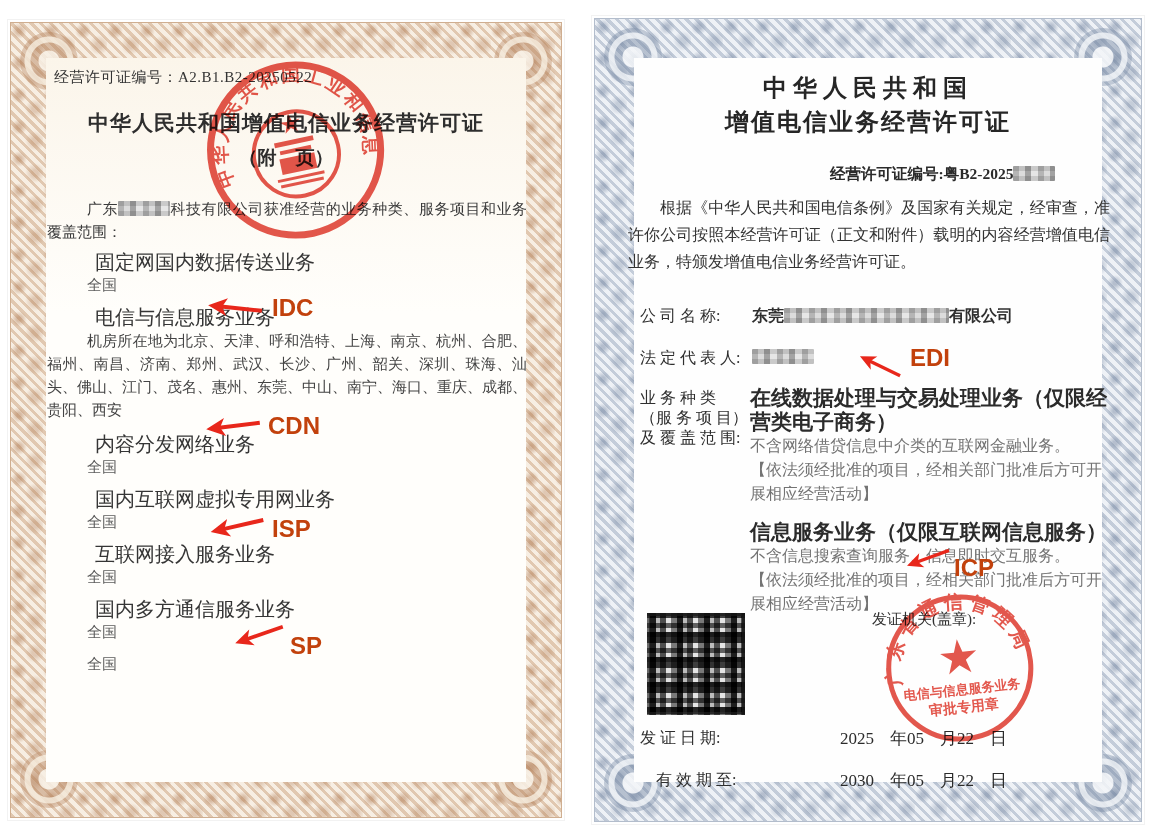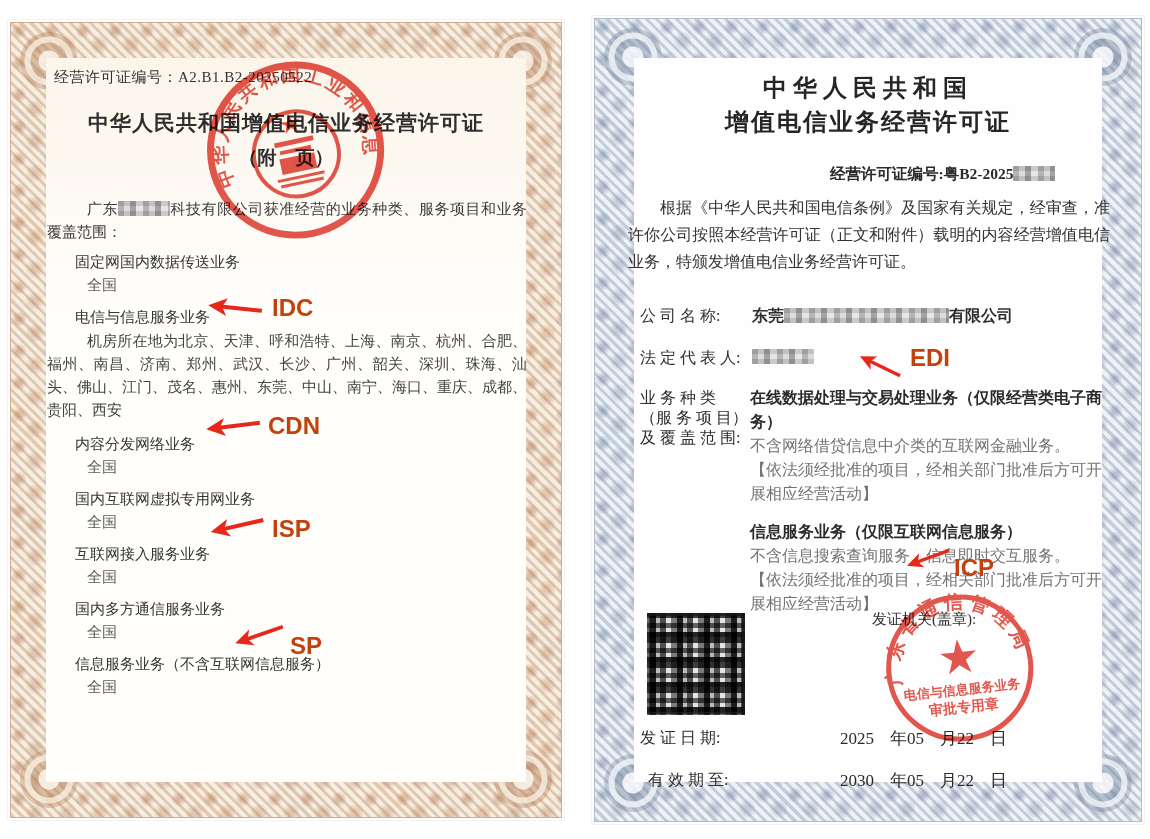--- a/index.html
+++ b/index.html
@@ -35,32 +35,32 @@
 
   .abs{position:absolute;}
   .ctr{left:0;right:0;text-align:center;}
 
   
   .l-license{font-size:15px;letter-spacing:.5px;color:#333;}
   .l-title{font-size:21px;font-weight:bold;color:#2e2e2e;letter-spacing:1px;}
   .l-sub{font-size:19px;font-weight:bold;color:#2e2e2e;}
   .l-body{font-size:15px;line-height:23px;text-align:justify;color:#3a3a3a;}
   .svc-item{margin-bottom:12px;}
-  .svc-name{font-size:15px;line-height:20px;margin-left:28px;color:#353535;}
+  .svc-name{font-size:20px;line-height:20px;margin-left:48px;color:#353535;}
   .svc-scope{font-size:15px;line-height:20px;margin-left:40px;margin-top:3px;color:#5c5c5c;}
   .svc-scope-long{font-size:15px;line-height:23px;margin-top:3px;text-indent:40px;text-align:justify;color:#444;}
 
   
   .r-title{font-size:24px;font-weight:bold;color:#262626;}
   .r-license{font-size:15.5px;font-weight:bold;color:#2b2b2b;}
   .r-body{font-size:16px;line-height:27px;text-align:justify;color:#333;}
   .r-row{font-size:16px;color:#2f2f2f;}
   .r-label{display:inline-block;width:112px;vertical-align:top;}
   .r-scope-label{font-size:16px;line-height:20px;color:#2f2f2f;}
-  .r-svc-name{font-size:16px;line-height:24px;font-weight:bold;color:#2b2b2b;}
+  .r-svc-name{font-size:21px;line-height:24px;font-weight:bold;color:#2b2b2b;}
   .r-svc-note{font-size:16px;line-height:24px;color:#737373;}
   .r-date-label{font-size:16px;color:#2f2f2f;}
   .r-date-val{font-size:17px;color:#2b2b2b;}
   .r-date-val span{display:inline-block;}
 
   
   .redact{display:inline-block;height:15px;vertical-align:-2px;border-radius:1px;
     background:repeating-linear-gradient(90deg,#b5b5b5 0 6px,#dcdcdc 6px 12px,#a3a3a3 12px 18px,#e6e6e6 18px 25px),
                repeating-linear-gradient(0deg,rgba(0,0,0,.12) 0 5px,rgba(255,255,255,.12) 5px 10px);
     background-blend-mode:multiply;}
@@ -143,21 +143,20 @@
     </div>
     <div class="svc-item">
       <div class="svc-name">互联网接入服务业务</div>
       <div class="svc-scope">全国</div>
     </div>
     <div class="svc-item">
       <div class="svc-name">国内多方通信服务业务</div>
       <div class="svc-scope">全国</div>
     </div>
     <div class="svc-item">
-      <div class="svc-name">信息服务业务（不含互联网信息服务）</div>
       <div class="svc-scope">全国</div>
     </div>
   </div>
 
   <div class="arrow" style="left:198px;top:276px;transform:rotate(6deg);">
     <svg width="58" height="24" viewBox="0 0 58 24">
         <path d="M2,12 L21,3 L16,12 L21,21 Z" fill="#e8271b"></path>
         <line x1="15" y1="12" x2="56" y2="12" stroke="#e8271b" stroke-width="4"></line>
       </svg>
   </div>
@@ -265,19 +264,19 @@
     </svg>
   </div>
 
   <div class="abs" style="left:48px;top:712px;z-index:3;">
     <span class="r-date-label">发 证 日 期:</span>
   </div>
   <div class="abs r-date-val" style="left:248px;top:711px;z-index:3;">
     <span>2025</span><span style="margin-left:16px;">年</span><span>05</span><span style="margin-left:16px;">月</span><span>22</span><span style="margin-left:16px;">日</span>
   </div>
 
-  <div class="abs" style="left:56px;top:754px;z-index:3;">
+  <div class="abs" style="left:64px;top:754px;z-index:3;">
     <span class="r-date-label">有 效 期 至:</span>
   </div>
   <div class="abs r-date-val" style="left:248px;top:753px;z-index:3;">
     <span>2030</span><span style="margin-left:16px;">年</span><span>05</span><span style="margin-left:16px;">月</span><span>22</span><span style="margin-left:16px;">日</span>
   </div>
 </div>
 
 </body></html>

